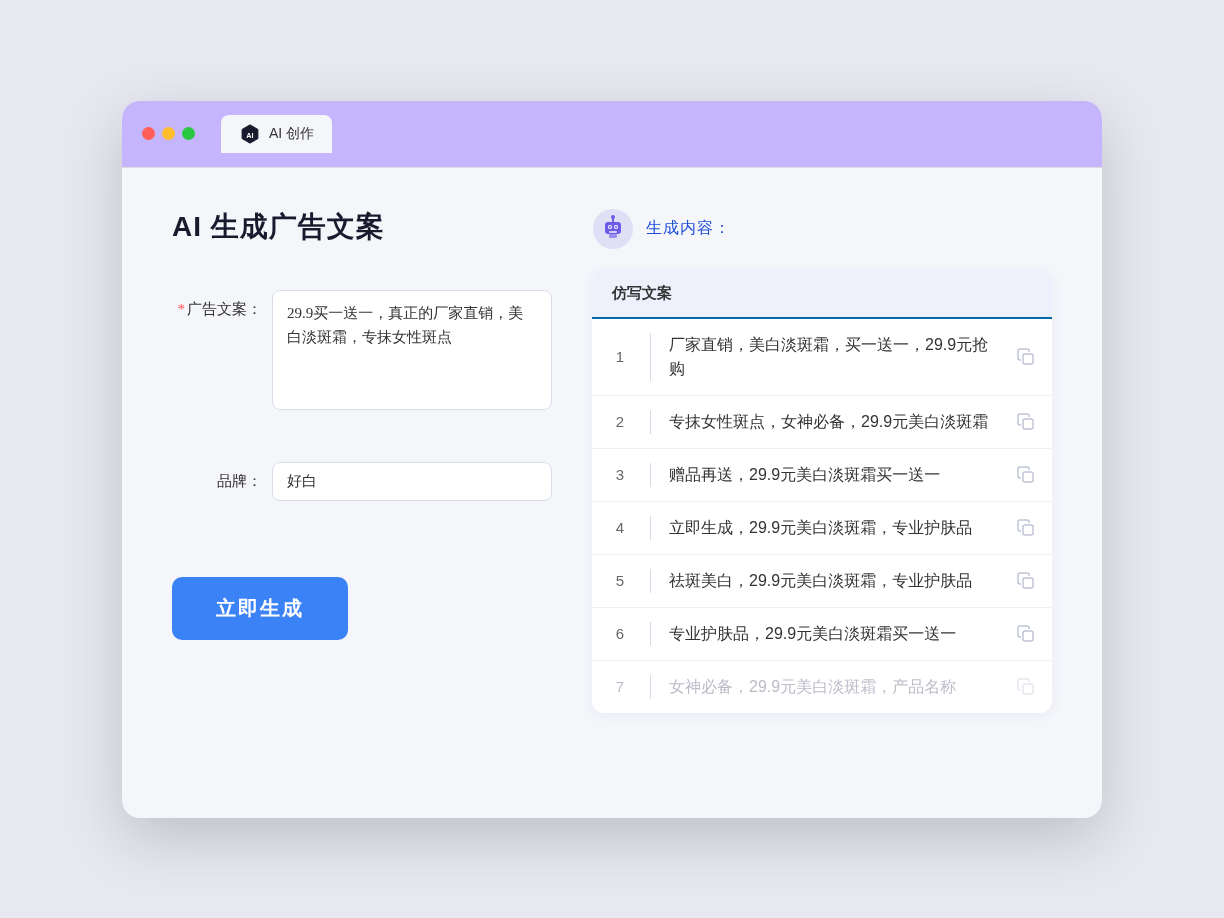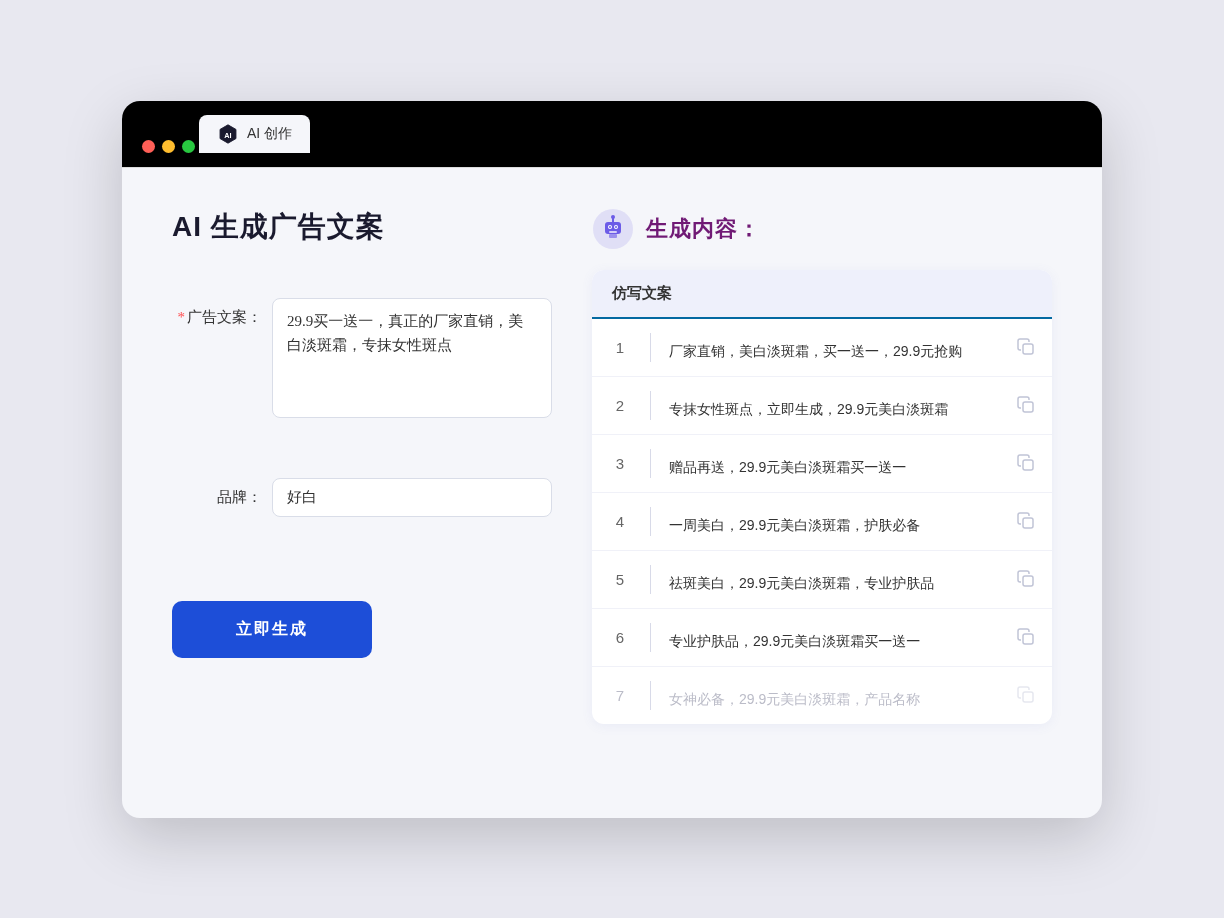--- a/index.html
+++ b/index.html
@@ -15,25 +15,25 @@
     .browser-window {
       width: 980px;
       background: #f5f6fa;
       border-radius: 18px;
       box-shadow: 0 20px 60px rgba(0,0,0,0.18);
       overflow: hidden;
       position: relative;
     }
 
     .title-bar {
-      background: #000000;
+      background: #c4b5fd;
       padding: 14px 20px;
       display: flex;
-      align-items: flex-end;
-      gap: 4px;
+      align-items: center;
+      gap: 26px;
       border-bottom: 1px solid #ddd;
     }
 
     .traffic-lights {
       display: flex;
       gap: 7px;
       align-items: center;
     }
 
     .dot {
@@ -66,21 +66,21 @@
       padding: 40px 50px 50px 50px;
       gap: 40px;
       min-height: 650px;
     }
 
     
     .left-panel {
       flex: 0 0 380px;
       display: flex;
       flex-direction: column;
-      gap: 16px;
+      gap: 8px;
     }
 
     .page-title {
       font-size: 28px;
       font-weight: 700;
       color: #1a1a2e;
       margin-bottom: 36px;
       letter-spacing: 1px;
     }
 
@@ -118,30 +118,30 @@
       font-family: inherit;
       resize: none;
     }
 
     textarea.form-input {
       height: 120px;
       line-height: 1.6;
     }
 
     .generate-btn {
-      background: #1d4ed8;
+      background: #3b82f6;
       color: #fff;
       border: none;
       border-radius: 10px;
       padding: 18px 40px;
-      font-size: 16px;
+      font-size: 20px;
       font-weight: 600;
       cursor: pointer;
       margin-top: 24px;
-      width: 200px;
+      width: 176px;
       letter-spacing: 2px;
       font-family: inherit;
     }
 
     
     .right-panel {
       flex: 1;
       display: flex;
       flex-direction: column;
     }
@@ -152,23 +152,23 @@
       gap: 12px;
       margin-bottom: 20px;
     }
 
     .robot-icon {
       width: 42px;
       height: 42px;
     }
 
     .result-title {
-      font-size: 22px;
-      font-weight: 700;
-      color: #701a75;
+      font-size: 16px;
+      font-weight: 400;
+      color: #1d4ed8;
       letter-spacing: 1px;
     }
 
     .result-table {
       background: #fff;
       border-radius: 12px;
       overflow: hidden;
       box-shadow: 0 2px 12px rgba(100,120,200,0.08);
     }
 
@@ -196,24 +196,23 @@
     .row-num {
       font-size: 15px;
       color: #666;
       min-width: 24px;
       text-align: center;
       flex-shrink: 0;
     }
 
     .row-text {
       flex: 1;
-      font-size: 14px;
+      font-size: 16px;
       color: #333;
       line-height: 1.5;
-      margin-top: 8px;
     }
 
     .table-row.muted .row-num,
     .table-row.muted .row-text {
       color: #bbbcc8;
     }
 
     .copy-icon {
       width: 20px;
       height: 20px;
@@ -304,41 +303,41 @@
           <span class="row-text">厂家直销，美白淡斑霜，买一送一，29.9元抢购</span>
           <svg class="copy-icon" viewBox="0 0 20 20" fill="none">
             <rect x="7" y="7" width="10" height="10" rx="2" stroke="currentColor" stroke-width="1.5"></rect>
             <path d="M5 13H4a2 2 0 01-2-2V4a2 2 0 012-2h7a2 2 0 012 2v1" stroke="currentColor" stroke-width="1.5"></path>
           </svg>
         </div>
 
         <div class="table-row">
           <span class="row-num">2</span>
           <div class="divider-line"></div>
-          <span class="row-text">专抹女性斑点，立即生成，29.9元美白淡斑霜</span>
+          <span class="row-text">专抹女性斑点，女神必备，29.9元美白淡斑霜</span>
           <svg class="copy-icon" viewBox="0 0 20 20" fill="none">
             <rect x="7" y="7" width="10" height="10" rx="2" stroke="currentColor" stroke-width="1.5"></rect>
             <path d="M5 13H4a2 2 0 01-2-2V4a2 2 0 012-2h7a2 2 0 012 2v1" stroke="currentColor" stroke-width="1.5"></path>
           </svg>
         </div>
 
         <div class="table-row">
           <span class="row-num">3</span>
           <div class="divider-line"></div>
           <span class="row-text">赠品再送，29.9元美白淡斑霜买一送一</span>
           <svg class="copy-icon" viewBox="0 0 20 20" fill="none">
             <rect x="7" y="7" width="10" height="10" rx="2" stroke="currentColor" stroke-width="1.5"></rect>
             <path d="M5 13H4a2 2 0 01-2-2V4a2 2 0 012-2h7a2 2 0 012 2v1" stroke="currentColor" stroke-width="1.5"></path>
           </svg>
         </div>
 
         <div class="table-row">
           <span class="row-num">4</span>
           <div class="divider-line"></div>
-          <span class="row-text">一周美白，29.9元美白淡斑霜，护肤必备</span>
+          <span class="row-text">立即生成，29.9元美白淡斑霜，专业护肤品</span>
           <svg class="copy-icon" viewBox="0 0 20 20" fill="none">
             <rect x="7" y="7" width="10" height="10" rx="2" stroke="currentColor" stroke-width="1.5"></rect>
             <path d="M5 13H4a2 2 0 01-2-2V4a2 2 0 012-2h7a2 2 0 012 2v1" stroke="currentColor" stroke-width="1.5"></path>
           </svg>
         </div>
 
         <div class="table-row">
           <span class="row-num">5</span>
           <div class="divider-line"></div>
           <span class="row-text">祛斑美白，29.9元美白淡斑霜，专业护肤品</span>

